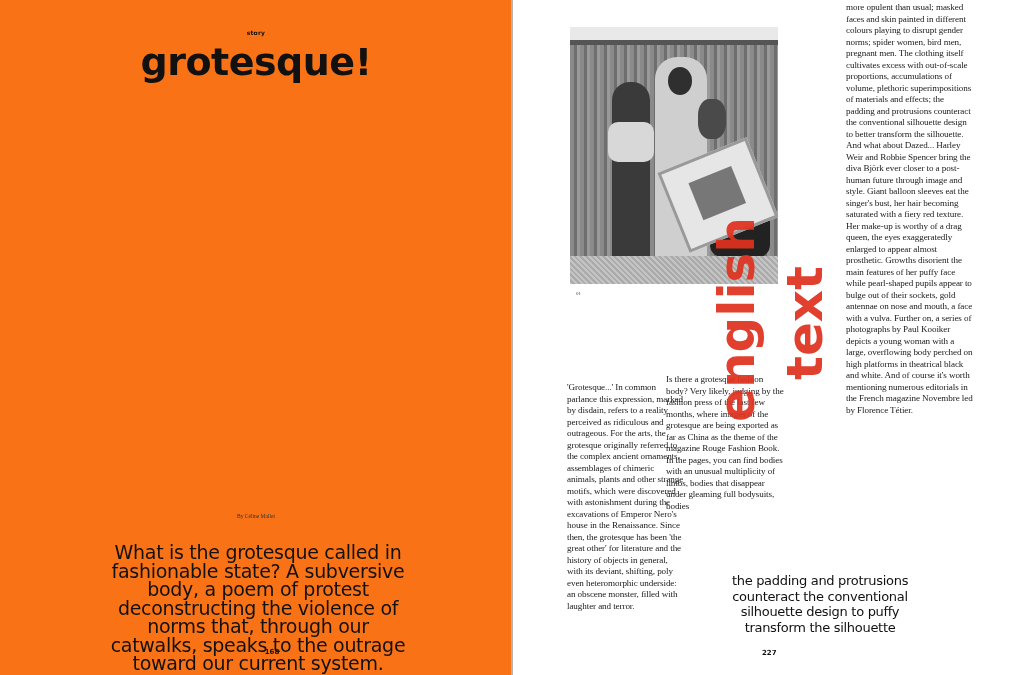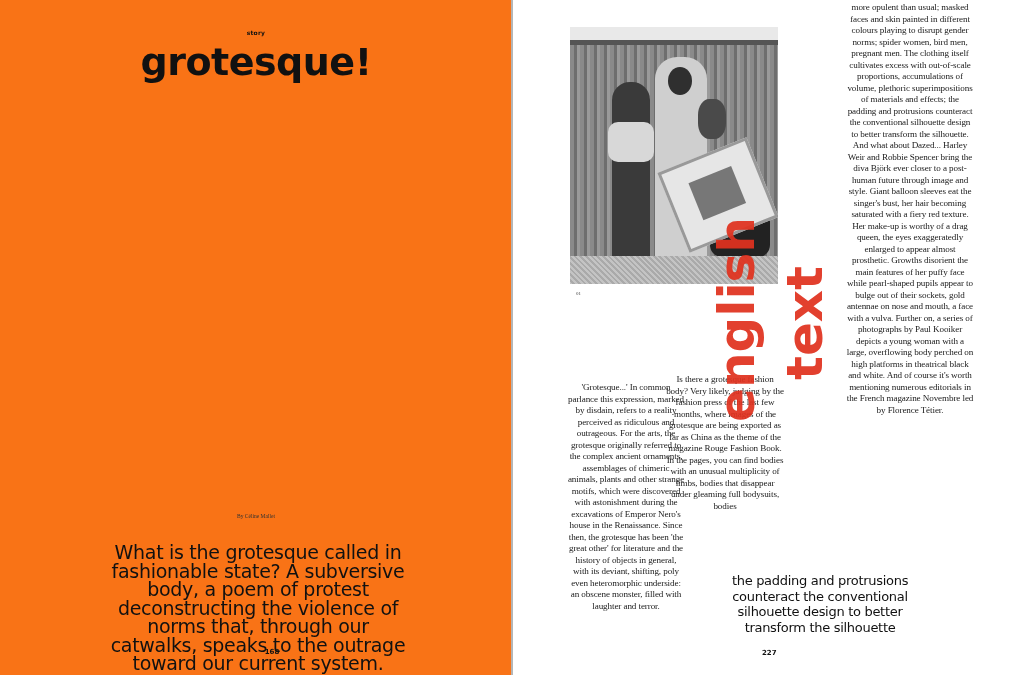--- a/index.html
+++ b/index.html
@@ -27,21 +27,21 @@
   .photo .fig1 { position:absolute; left:42px; top:55px; width:38px; height:180px; background:#3a3a3a; border-radius:18px 18px 6px 6px; }
   .photo .fig1-skirt { position:absolute; left:38px; top:95px; width:46px; height:40px; background:#d8d8d8; border-radius:10px; }
   .photo .fig2 { position:absolute; left:85px; top:30px; width:52px; height:205px; background:#cfcfcf; border-radius:22px 22px 4px 4px; }
   .photo .fig2-face { position:absolute; left:98px; top:40px; width:24px; height:28px; background:#2f2f2f; border-radius:50%; }
   .photo .baby { position:absolute; left:128px; top:72px; width:28px; height:40px; background:#4a4a4a; border-radius:40%; }
   .photo .banner { position:absolute; left:100px; top:125px; width:90px; height:80px; background:#e6e6e6; border:3px solid #999; transform:rotate(-22deg); }
   .photo .banner-inner { position:absolute; left:22px; top:18px; width:46px; height:40px; background:#777; }
   .photo .kneel { position:absolute; left:140px; top:180px; width:60px; height:50px; background:#222; border-radius:12px; }
   .caption { position:absolute; top:291px; left:576px; font-size:5px; color:#444; }
 
-  .col { position:absolute; font-size:9.1px; line-height:11.5px; color:#1a1a1a; letter-spacing:-0.1px;text-align:center; }
+  .col { position:absolute; font-size:9.1px; line-height:11.5px; color:#1a1a1a; letter-spacing:-0.1px; }
   .col1 { left:567px; top:382px; width:118px; }
   .col2 { left:666px; top:374px; width:118px; }
   .col3 { left:846px; top:2px; width:128px; }
   .col p { margin:0; }
 
   .red-word { position:absolute; color:#e0321f; font-size:50px; font-weight:bold; line-height:1; white-space:nowrap; transform-origin:left top; opacity:0.93; }
   .red-english { left:712px; top:422px; transform:rotate(-90deg); }
   .red-text { left:780px; top:380px; transform:rotate(-90deg); }
 
   .pullquote-right { position:absolute; top:573px; left:730px; width:180px; text-align:center; font-size:13px; line-height:15.5px; letter-spacing:-0.3px; }
@@ -82,15 +82,15 @@
   <div class="col col2 serif">
       <p>Is there a grotesque fashion body? Very likely, judging by the fashion press of the last few months, where images of the grotesque are being exported as far as China as the theme of the magazine Rouge Fashion Book. In the pages, you can find bodies with an unusual multiplicity of limbs, bodies that disappear under gleaming full bodysuits, bodies</p>
     </div>
   <div class="col col3 serif">
       <p>more opulent than usual; masked faces and skin painted in different colours playing to disrupt gender norms; spider women, bird men, pregnant men. The clothing itself cultivates excess with out-of-scale proportions, accumulations of volume, plethoric superimpositions of materials and effects; the padding and protrusions counteract the conventional silhouette design to better transform the silhouette. And what about Dazed... Harley Weir and Robbie Spencer bring the diva Björk ever closer to a post-human future through image and style. Giant balloon sleeves eat the singer's bust, her hair becoming saturated with a fiery red texture. Her make-up is worthy of a drag queen, the eyes exaggeratedly enlarged to appear almost prosthetic. Growths disorient the main features of her puffy face while pearl-shaped pupils appear to bulge out of their sockets, gold antennae on nose and mouth, a face with a vulva. Further on, a series of photographs by Paul Kooiker depicts a young woman with a large, overflowing body perched on high platforms in theatrical black and white. And of course it's worth mentioning numerous editorials in the French magazine Novembre led by Florence Tétier.</p>
     </div>
 
   <div class="red-word red-english sans">english</div>
   <div class="red-word red-text sans">text</div>
 
-  <div class="pullquote-right sans">the padding and protrusions counteract the conventional silhouette design to better transform the silhouette</div>
+  <div class="pullquote-right sans">the padding and protrusions counteract the conventional silhouette design to puffy transform the silhouette</div>
   <div class="folio folio-right sans">227</div>
 </div>
 
 </body></html>

